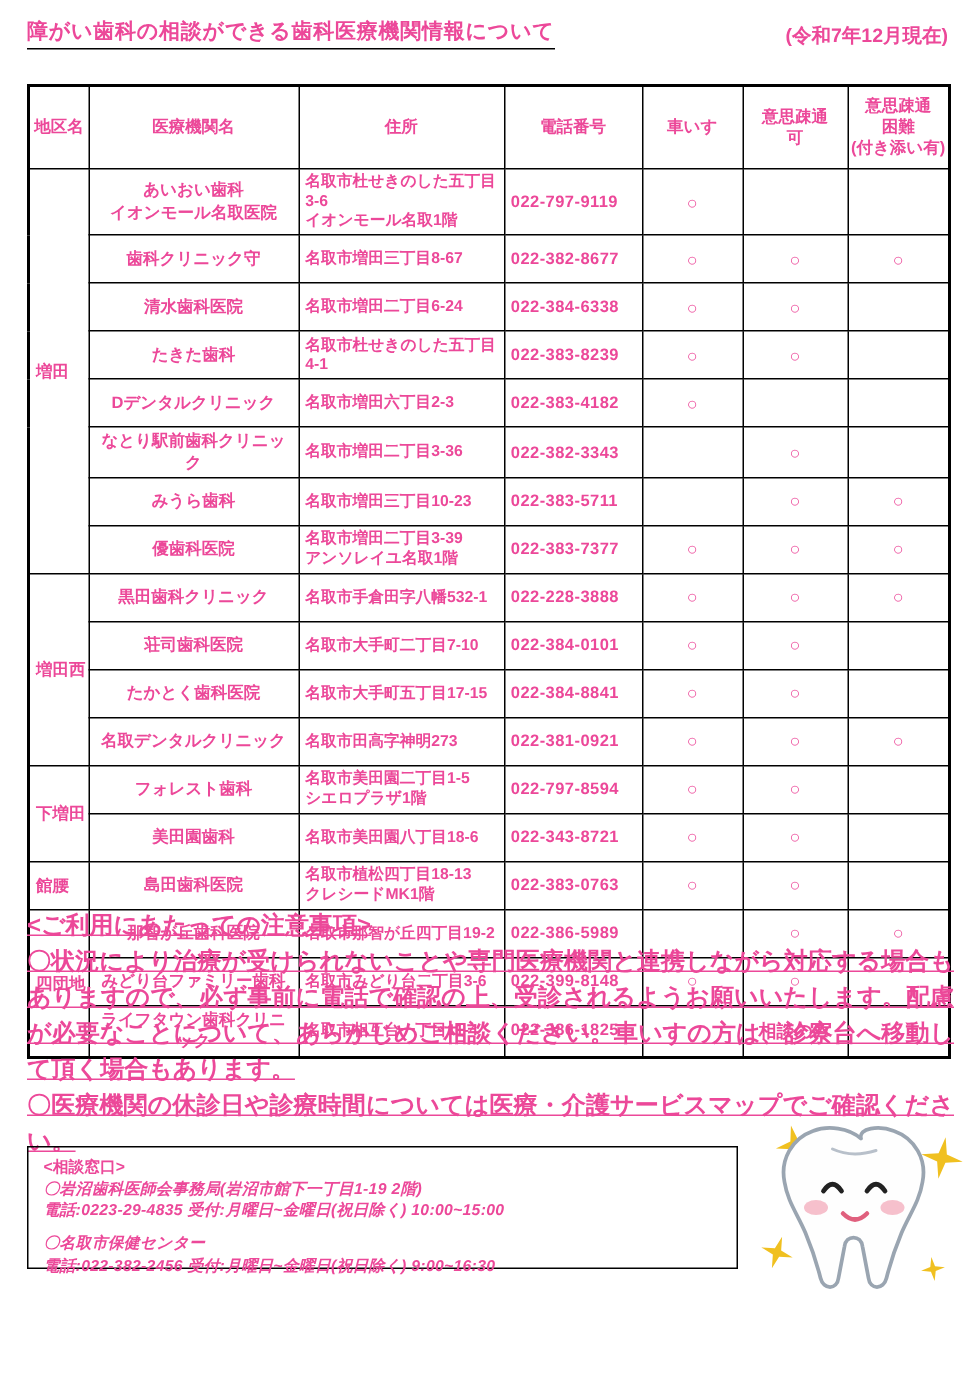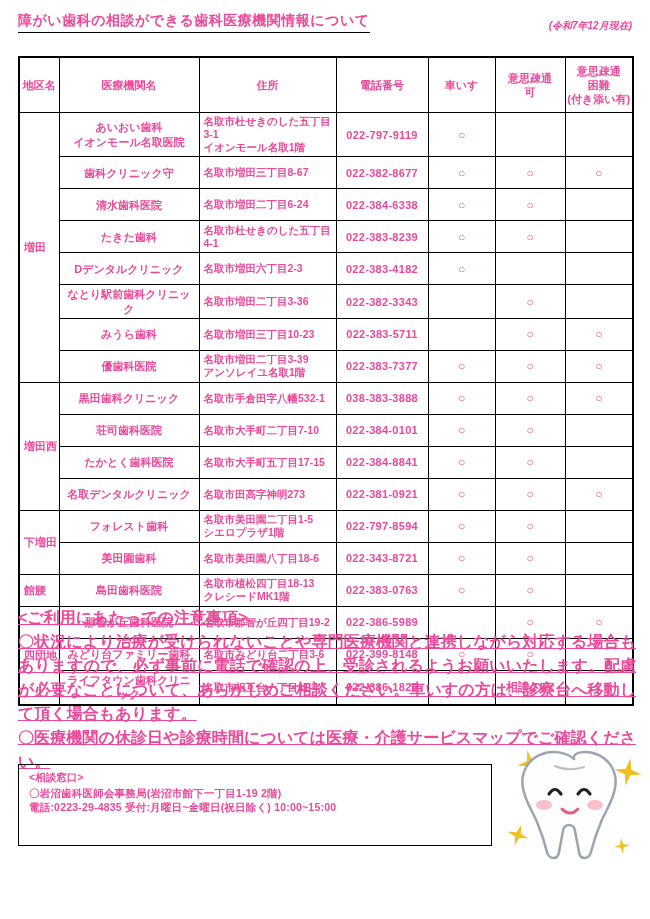--- a/index.html
+++ b/index.html
@@ -7,21 +7,21 @@
     position:relative;
     width:650px;height:919px;
     background:#fff;
     font-family:"Liberation Sans","DejaVu Sans",sans-serif;
     color:#ec4899;
     overflow:hidden;
   }
   
   .title-row{position:absolute;left:18px;top:12px;width:614px;display:flex;justify-content:space-between;align-items:flex-end;}
   .doc-title{font-size:14px;font-weight:bold;border-bottom:1.5px solid #000;padding-bottom:2px;letter-spacing:.5px;}
-  .date-note{font-size:10px;font-weight:bold;white-space:nowrap;font-style:italic;}
+  .date-note{font-size:13px;font-weight:bold;white-space:nowrap;}
   
   table.clinics{
     position:absolute;left:18px;top:56px;width:614px;
     border-collapse:collapse;table-layout:fixed;
     border:2px solid #000;
   }
   table.clinics th,table.clinics td{
     border:1px solid #000;
     font-weight:bold;
     padding:2px 4px;
@@ -29,34 +29,34 @@
     overflow:hidden;
   }
   table.clinics th{
     height:50px;font-size:11px;text-align:center;
     white-space:pre-line;line-height:1.3;font-weight:bold;padding:2px 1px;
   }
   th.th-small{font-size:10px;}
   td.district{font-size:11px;white-space:nowrap;padding:2px 1px;}
   td.name{font-size:11px;text-align:center;white-space:pre-line;line-height:1.3;height:27px;}
   td.addr{font-size:10.5px;text-align:left;white-space:pre-line;line-height:1.25;}
-  td.phone{font-size:11px;text-align:center;letter-spacing:.3px;}
+  td.phone{font-size:11px;letter-spacing:.3px;}
   td.mark{font-size:12px;text-align:center;}
   td.mark.small-note{font-size:12px;letter-spacing:0;}
   
   .notes{position:absolute;left:18px;top:606px;width:618px;}
   .notes-heading{font-size:13px;font-weight:bold;margin:0 0 2px 0;}
   .notes p{font-size:16px;font-weight:bold;line-height:1.5;margin:0;white-space:pre-line;text-align:justify;text-decoration:underline;}
   
   .contact-box{
     position:absolute;left:18px;top:764px;width:452px;height:68px;
     border:1.5px solid #000;padding:6px 10px;
   }
   .contact-heading{font-size:10.5px;font-weight:bold;margin:0 0 1px 0;}
-  .contact-entry p{font-size:10.5px;font-weight:bold;margin:0;line-height:1.35;letter-spacing:.2px;}
+  .contact-entry p{font-size:10.5px;font-weight:bold;margin:0;line-height:1.35;letter-spacing:.2px;font-style:italic;}
   .contact-entry + .contact-entry{margin-top:8px;}
   
   .tooth-wrap{position:absolute;left:500px;top:742px;width:148px;height:148px;}
 </style>
 </head>
 <body>
 
 <div class="page">
 
   <div class="title-row">
@@ -86,21 +86,21 @@
         <th class="th-small">意思疎通
 困難
 (付き添い有)</th>
       </tr>
     </thead>
     <tbody>
         <tr>
           <td rowspan="8" class="district">増田</td>
           <td class="name">あいおい歯科
 イオンモール名取医院</td>
-          <td class="addr">名取市杜せきのした五丁目3-1
+          <td class="addr">名取市杜せきのした五丁目3-6
 イオンモール名取1階</td>
           <td class="phone">022-797-9119</td>
           <td class="mark">○</td>
           <td class="mark"></td>
           <td class="mark"></td>
         </tr>
         <tr>
           <td class="name">歯科クリニック守</td>
           <td class="addr">名取市増田三丁目8-67</td>
           <td class="phone">022-382-8677</td>
@@ -154,21 +154,21 @@
 アンソレイユ名取1階</td>
           <td class="phone">022-383-7377</td>
           <td class="mark">○</td>
           <td class="mark">○</td>
           <td class="mark">○</td>
         </tr>
         <tr>
           <td rowspan="4" class="district">増田西</td>
           <td class="name">黒田歯科クリニック</td>
           <td class="addr">名取市手倉田字八幡532-1</td>
-          <td class="phone">038-383-3888</td>
+          <td class="phone">022-228-3888</td>
           <td class="mark">○</td>
           <td class="mark">○</td>
           <td class="mark">○</td>
         </tr>
         <tr>
           <td class="name">荘司歯科医院</td>
           <td class="addr">名取市大手町二丁目7-10</td>
           <td class="phone">022-384-0101</td>
           <td class="mark">○</td>
           <td class="mark">○</td>
@@ -250,20 +250,24 @@
     <p class="notes-heading">&lt;ご利用にあたっての注意事項&gt;</p>
     <p>〇状況により治療が受けられないことや専門医療機関と連携しながら対応する場合もありますので、必ず事前に電話で確認の上、受診されるようお願いいたします。配慮が必要なことについて、あらかじめご相談ください。車いすの方は、診察台へ移動して頂く場合もあります。</p>
     <p>〇医療機関の休診日や診療時間については医療・介護サービスマップでご確認ください。</p>
   </div>
 
   <div class="contact-box">
     <p class="contact-heading">&lt;相談窓口&gt;</p>
     <div class="contact-entry">
       <p>〇岩沼歯科医師会事務局(岩沼市館下一丁目1-19 2階)</p>
       <p>電話:0223-29-4835  受付:月曜日~金曜日(祝日除く)  10:00~15:00</p>
+    </div>
+    <div class="contact-entry">
+      <p>〇名取市保健センター</p>
+      <p>電話:022-382-2456  受付:月曜日~金曜日(祝日除く)  9:00~16:30</p>
     </div>
   </div>
 
   <div class="tooth-wrap">
     <svg width="148" height="148" viewBox="0 0 148 148">
 
       <polygon points="30,8 32.6,18.4 43,21 32.6,23.6 30,34 27.4,23.6 17,21 27.4,18.4" fill="#F0C020" transform="rotate(-12 30 21)"></polygon>
       <polygon points="128,16 130.8,27.2 142,30 130.8,32.8 128,44 125.2,32.8 114,30 125.2,27.2" fill="#F0C020" transform="rotate(10 128 30)"></polygon>
       <polygon points="18,82 20.2,90.8 29,93 20.2,95.2 18,104 15.8,95.2 7,93 15.8,90.8" fill="#F0C020" transform="rotate(18 18 93)"></polygon>
       <polygon points="122,96 123.6,102.4 130,104 123.6,105.6 122,112 120.4,105.6 114,104 120.4,102.4" fill="#F0C020" transform="rotate(-8 122 104)"></polygon>

